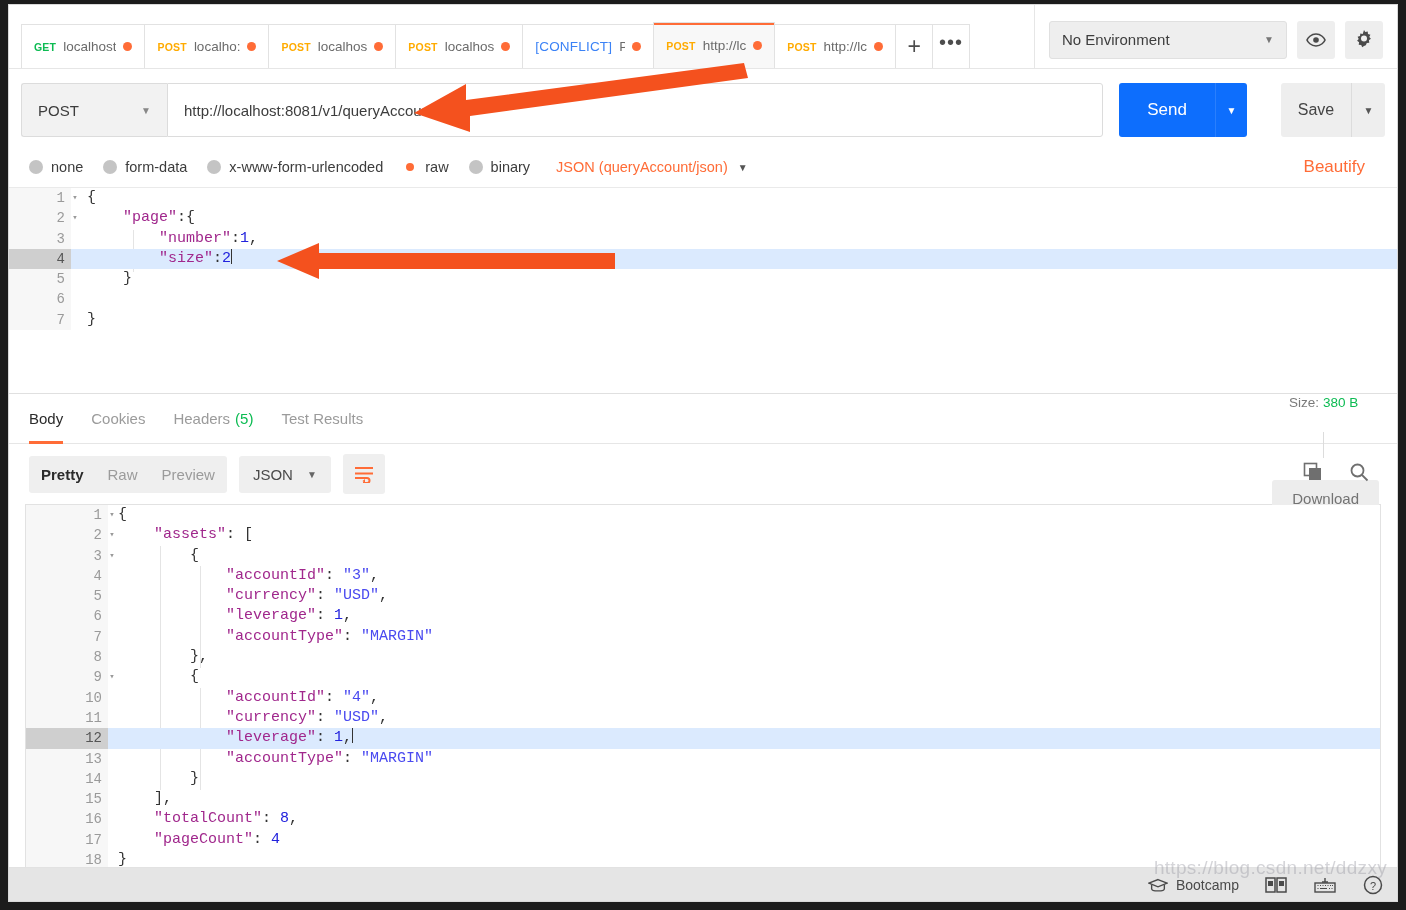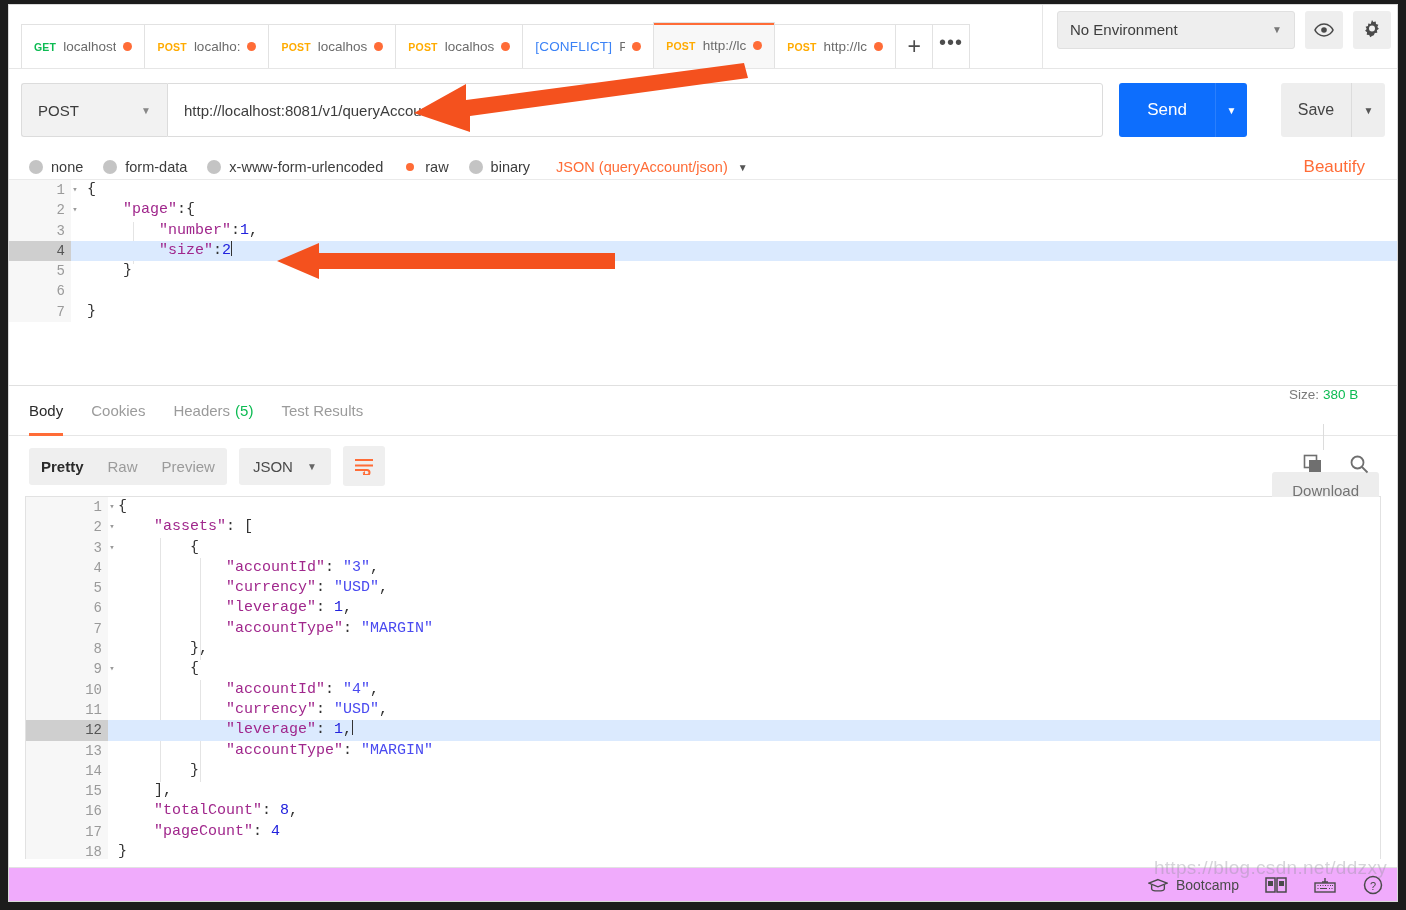--- a/index.html
+++ b/index.html
@@ -98,23 +98,23 @@
     cursor: pointer;
   }
   .plus-glyph {
     font-size: 23px; line-height: 1; color: #4d4d4d; font-weight: 300;
   }
   .dots-glyph { font-size: 20px; line-height: 1; color: #4d4d4d; letter-spacing: 1px; margin-top:-9px;}
 
   .env-area {
     margin-left: auto;
     display: flex;
-    align-items: flex-start;
+    align-items: flex-end;
     gap: 10px;
-    padding: 0 6px 10px 14px;
+    padding: 0 14px 10px 14px;
     height: 64px;
     align-self: center;
     border-left: 1px solid #e6e6e6;
     padding-top: 6px;
   }
   .env-select {
     width: 238px; height: 38px;
     background: #eeeeee;
     border: 1px solid #e0e0e0;
     border-radius: 3px;
@@ -206,21 +206,21 @@
     border-radius: 0 3px 3px 0;
     font-size: 10px;
     cursor: pointer;
   }
 
   
   .bodytype-row {
     display: flex;
     align-items: center;
     gap: 20px;
-    padding: 6px 14px 2px 20px;
+    padding: 6px 14px 10px 20px;
     border-bottom: 1px solid #eaeaea;
   }
   .radio-item {
     display: flex; align-items: center; gap: 8px;
     font-size: 14.5px; color: #3d3d3d; cursor: pointer;
   }
   .radio {
     width: 14px; height: 14px; border-radius: 50%;
     background: #c4c4c4;
   }
@@ -403,21 +403,21 @@
     height: 363px;
     overflow: hidden;
     background: #fff;
   }
 
   
   .statusbar {
     position: absolute;
     left: 0; right: 0; bottom: 0;
     height: 34px;
-    background: #f0abfc;
+    background: #e5e5e5;
     border-top: 1px solid #e2e2e2;
     display: flex;
     align-items: center;
     padding: 0 14px;
     margin-top: 20px;
   }
   .sb-right {
     margin-left: auto;
     display: flex; align-items: center; gap: 26px;
     color: #4a4a4a;

